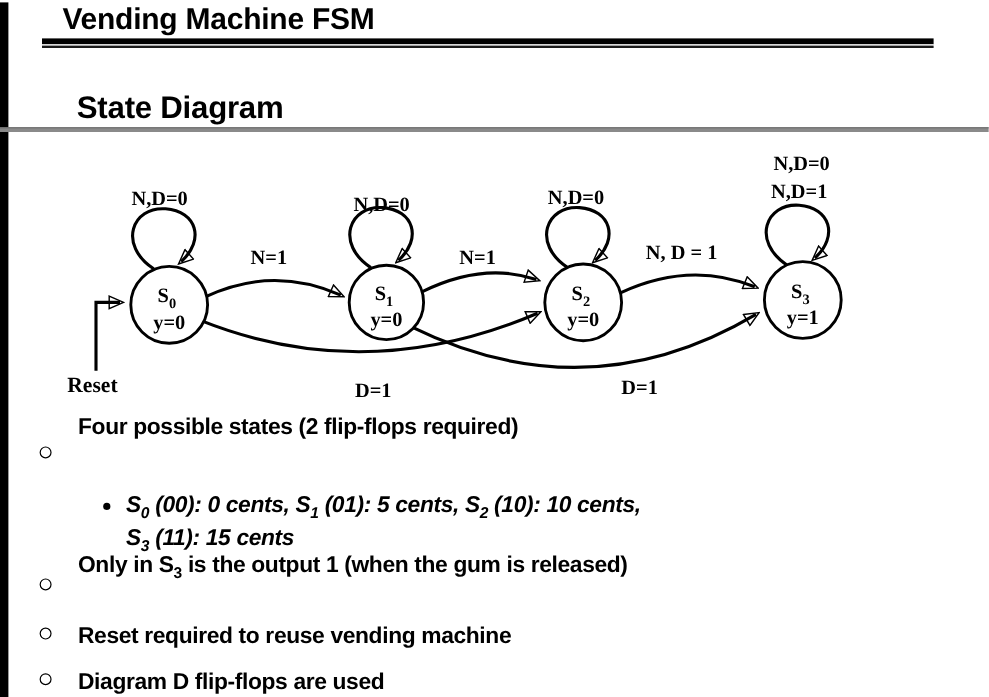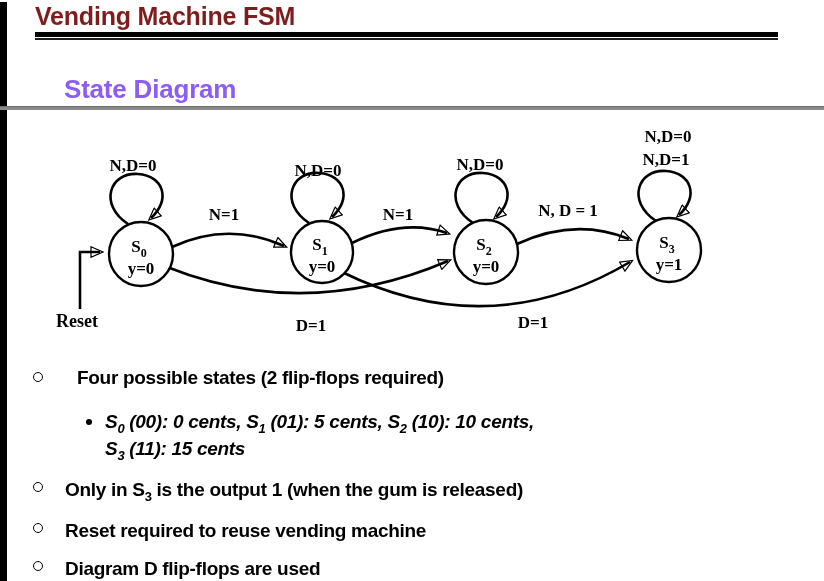--- a/index.html
+++ b/index.html
@@ -2,30 +2,30 @@
 <html><head>
 <meta charset="utf-8">
 <style>
   html,body{margin:0;padding:0;}
   body{
     width:824px;height:581px;position:relative;background:#ffffff;
     font-family:"Liberation Sans",sans-serif;color:#000;overflow:hidden;
   }
   .left-bar{position:absolute;left:0;top:2px;width:7px;height:579px;background:#000;}
   .slide-title{
-    position:absolute;left:35px;top:2px;font-size:25px;font-weight:bold;
-    color:#7f1d1d;letter-spacing:-0.2px;white-space:nowrap;
+    position:absolute;left:52px;top:2px;font-size:25px;font-weight:bold;
+    color:#000000;letter-spacing:-0.2px;white-space:nowrap;
   }
   .title-rule{position:absolute;left:35px;top:32px;width:743px;height:9px;}
   .title-rule .thick{height:5px;background:#000;}
   .title-rule .gap{height:1px;background:#fff;}
   .title-rule .thin{height:2px;background:#1a1a1a;}
   .section-heading{
     position:absolute;left:64px;top:74px;font-size:26px;font-weight:bold;
-    color:#8b5cf6;letter-spacing:-0.2px;white-space:nowrap;
+    color:#000000;letter-spacing:-0.2px;white-space:nowrap;
   }
   .section-separator{position:absolute;left:0;top:106px;width:824px;height:3px;background:#8a8a8a;border-top:1px solid #6e6e6e;}
   .fsm{position:absolute;left:0;top:110px;width:824px;height:248px;}
   .fsm path,.fsm circle{stroke:#000;fill:none;}
   .fsm .edge{stroke-width:2.6px;}
   .fsm .node{stroke-width:2.4px;fill:#fff;}
   .fsm text{fill:#000;font-family:"Liberation Serif",serif;font-weight:bold;stroke:none;}
   .lbl{font-size:17px;}
   .reset-lbl{font-size:18px;}
   .sname{font-size:17px;}
@@ -104,25 +104,25 @@
   <text class="sout" x="322" y="272" text-anchor="middle">y=0</text>
 
   <text x="484" y="250" text-anchor="middle"><tspan class="sname">S</tspan><tspan class="ssub" dy="5">2</tspan></text>
   <text class="sout" x="486" y="272" text-anchor="middle">y=0</text>
 
   <text x="667" y="248" text-anchor="middle"><tspan class="sname">S</tspan><tspan class="ssub" dy="5">3</tspan></text>
   <text class="sout" x="669" y="270" text-anchor="middle">y=1</text>
 </svg>
 
 <div class="bullet-ring" style="left:33px;top:372px;"></div>
-<div class="btext" style="top:364px;margin-left:12px;">Four possible states (2 flip-flops required)</div>
+<div class="btext" style="top:343px;">Four possible states (2 flip-flops required)</div>
 
 <div class="bullet-dot" style="left:86px;top:419px;"></div>
 <div class="btext sub-btext" style="top:408px;">S<sub>0</sub> (00): 0 cents, S<sub>1</sub> (01): 5 cents, S<sub>2</sub> (10): 10 cents,<br>S<sub>3</sub> (11): 15 cents</div>
 
 <div class="bullet-ring" style="left:33px;top:482px;"></div>
-<div class="btext" style="top:476px;text-align:center;">Only in S<sub>3</sub> is the output 1 (when the gum is released)</div>
+<div class="btext" style="top:458px;text-align:center;">Only in S<sub>3</sub> is the output 1 (when the gum is released)</div>
 
 <div class="bullet-ring" style="left:33px;top:523px;"></div>
 <div class="btext" style="top:517px;text-align:right;">Reset required to reuse vending machine</div>
 
 <div class="bullet-ring" style="left:33px;top:561px;"></div>
 <div class="btext" style="top:555px;">Diagram D flip-flops are used</div>
 
 </body></html>

